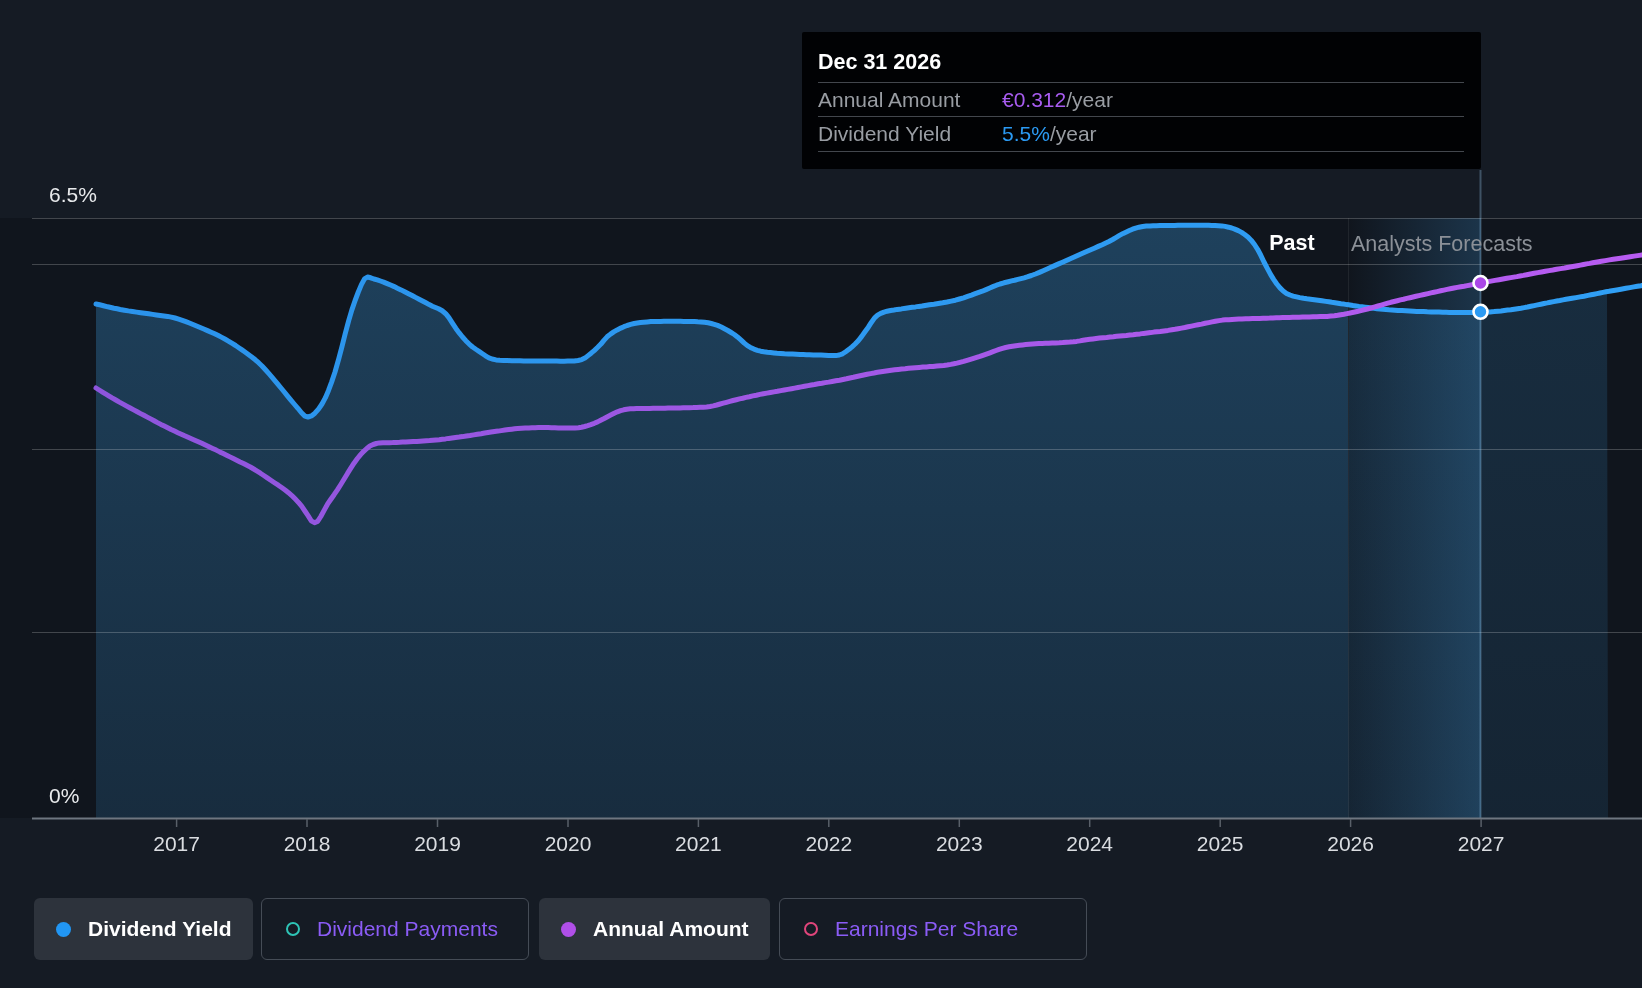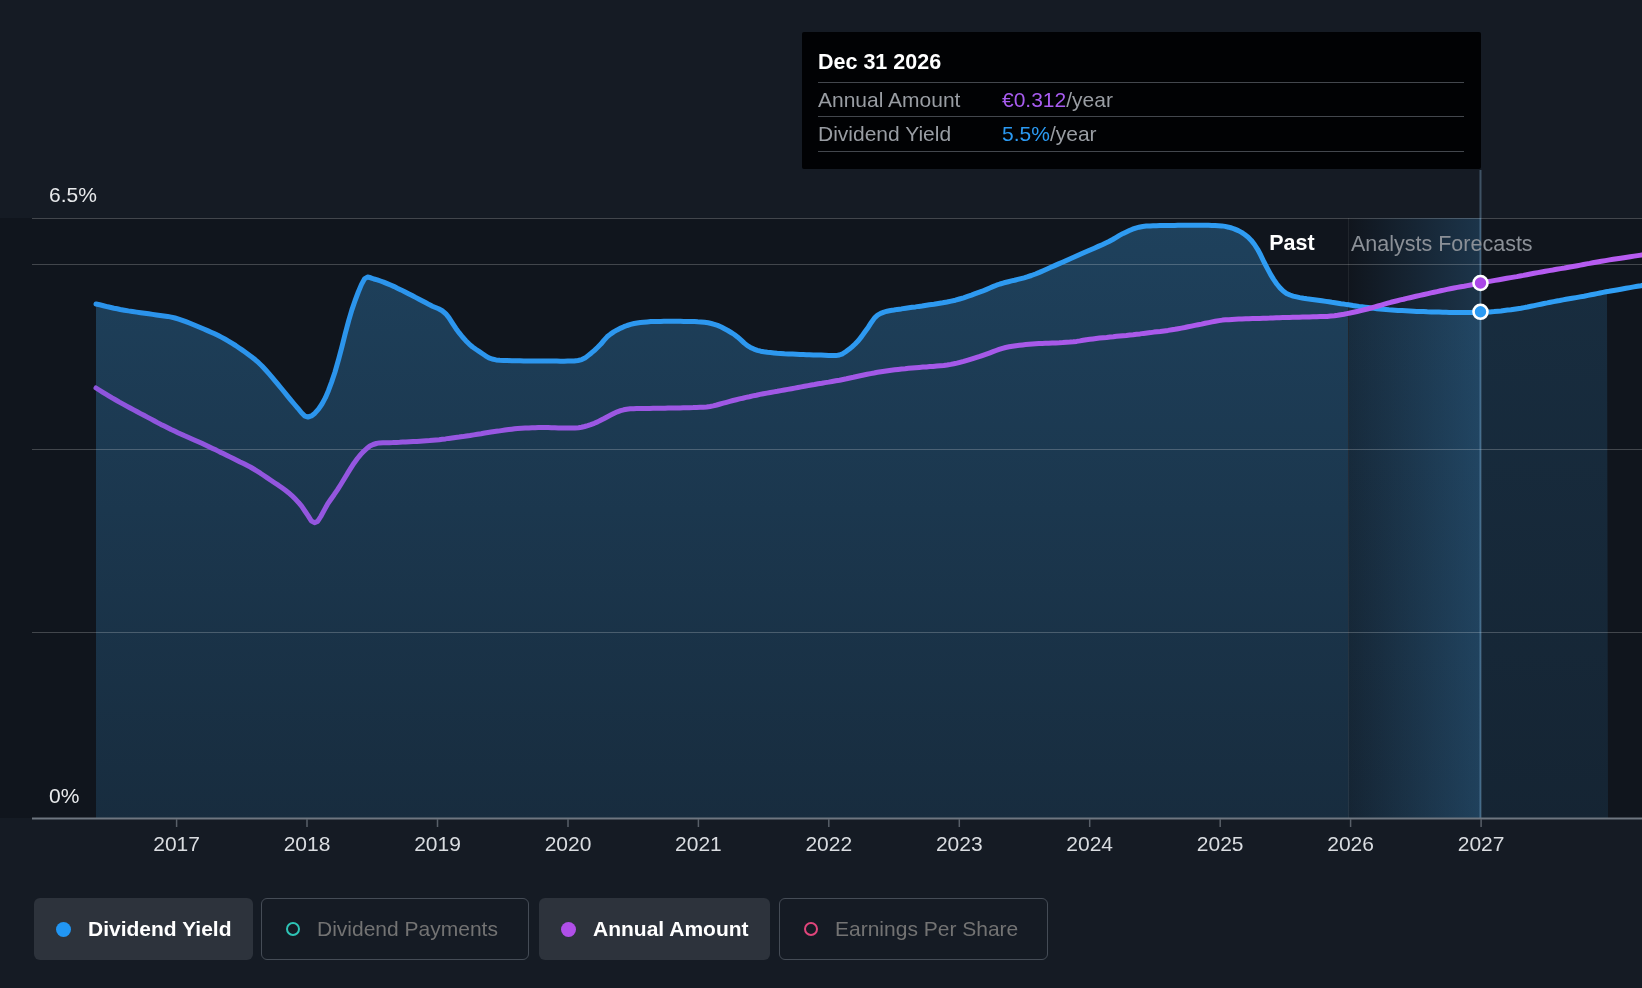--- a/index.html
+++ b/index.html
@@ -3,21 +3,21 @@
 <style>
   html,body{margin:0;padding:0;background:#151b24;width:1642px;height:988px;overflow:hidden;}
   *{box-sizing:border-box;font-family:"Liberation Sans",sans-serif;}
   .btn{position:absolute;top:898px;height:62px;border-radius:6px;display:flex;align-items:center;}
   .btn.on{background:#2d333c;}
   .btn.off{border:1.5px solid #454c56;}
   .dot{width:15px;height:15px;border-radius:50%;margin-left:22px;}
   .ring{width:14px;height:14px;border-radius:50%;margin-left:24px;background:transparent;}
   .btxt{font-size:21px;margin-left:17px;}
   .on .btxt{color:#fff;font-weight:600;}
-  .off .btxt{color:#737373;}
+  .off .btxt{color:#8b5cf6;}
 </style></head>
 <body>
 <svg width="1642" height="988" viewBox="0 0 1642 988">
   <defs>
     <linearGradient id="gpast" x1="0" y1="226" x2="0" y2="818" gradientUnits="userSpaceOnUse">
       <stop offset="0" stop-color="rgb(58,150,215)" stop-opacity="0.34"></stop>
       <stop offset="1" stop-color="rgb(58,150,215)" stop-opacity="0.18"></stop>
     </linearGradient>
     <linearGradient id="gfc" x1="0" y1="226" x2="0" y2="818" gradientUnits="userSpaceOnUse">
       <stop offset="0" stop-color="rgb(58,150,215)" stop-opacity="0.19"></stop>
@@ -108,16 +108,16 @@
       <div class="btxt">Dividend Yield</div>
     </div>
   <div class="btn off" style="left:261px;width:268px">
       <div class="ring" style="border:2.5px solid #2ec4b6"></div>
       <div class="btxt">Dividend Payments</div>
     </div>
   <div class="btn on" style="left:539px;width:231px">
       <div class="dot" style="background:#b04fe8"></div>
       <div class="btxt">Annual Amount</div>
     </div>
-  <div class="btn off" style="left:779px;width:269px">
+  <div class="btn off" style="left:779px;width:308px">
       <div class="ring" style="border:2.5px solid #e0457b"></div>
       <div class="btxt">Earnings Per Share</div>
     </div>
 </div>
 </body></html>

